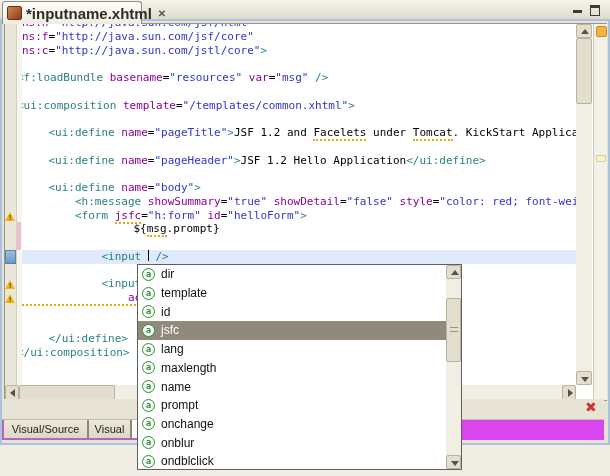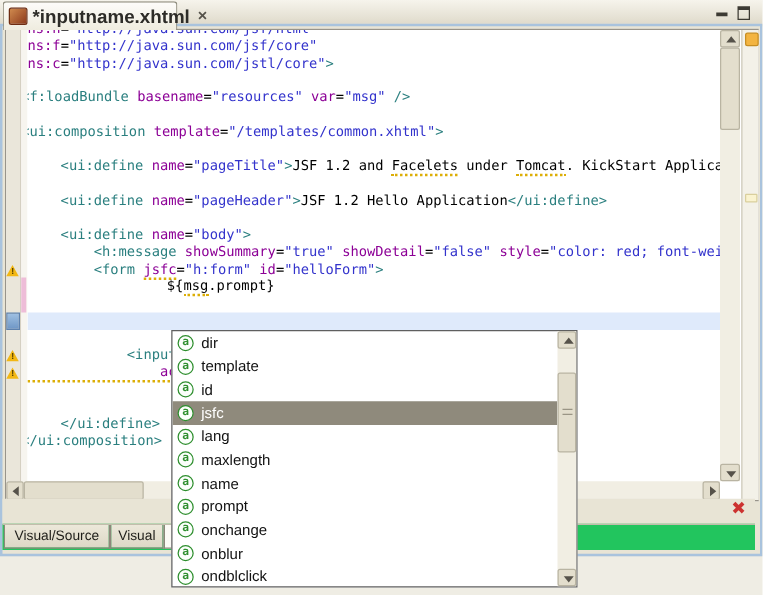--- a/index.html
+++ b/index.html
@@ -59,21 +59,21 @@
   .arr.u{left:4px;top:4px;border:4px solid transparent;border-bottom:5px solid #56524a;border-top:none;}
   .arr.d{left:4px;top:5px;border:4px solid transparent;border-top:5px solid #56524a;border-bottom:none;}
   .arr.l{left:4px;top:3px;border:4px solid transparent;border-right:5px solid #56524a;border-left:none;}
   .arr.r{left:5px;top:3px;border:4px solid transparent;border-left:5px solid #56524a;border-right:none;}
   .overview{position:absolute;left:588px;top:0;width:13px;height:376px;background:#f3f1e8;border-left:1px solid #cdc9ba;}
   .ov-top{position:absolute;left:2px;top:2px;width:9px;height:9px;background:#f3b440;border:1px solid #c78e22;border-radius:2px;}
   .ov-mark{position:absolute;left:2px;width:8px;height:5px;background:#faf3cf;border:1px solid #d9cf9d;border-radius:1px;}
   
   .statusrow{position:absolute;left:2px;top:399px;width:602px;height:20px;background:#e8e4d5;}
   .error-x{position:absolute;left:583px;top:1px;font:bold 14px/14px "DejaVu Sans",sans-serif;color:#cc3230;}
-  .bottom-tabs{position:absolute;left:2px;top:419px;width:602px;height:20px;background:#22c55e;border-top:1px solid #c2bdac;}
+  .bottom-tabs{position:absolute;left:2px;top:419px;width:602px;height:20px;background:#d946ef;border-top:1px solid #c2bdac;}
   .btab{position:absolute;top:0;height:19px;border:1px solid #8c887a;border-top:none;box-sizing:border-box;
         background:linear-gradient(#ece8da,#ddd8c6);font-size:11px;color:#1e1d19;
         display:flex;align-items:center;justify-content:center;white-space:nowrap;}
   .btab.selected{background:#fbfaf5;}
   
   .popup{position:absolute;left:137px;top:264px;width:325px;height:206px;background:#fff;
          border:1px solid #5f5f5f;z-index:50;box-sizing:border-box;}
   .popup-items{position:absolute;left:0;top:0;width:308px;height:204px;overflow:hidden;}
   .pitem{position:absolute;left:0;width:308px;height:18.7px;display:flex;align-items:center;
          font-size:12px;color:#111;}
@@ -129,20 +129,21 @@
         <div class="code-line" style="top: 19.5px; left: 0px;"><span class="seg-attr">ns:c</span><span class="seg-text">=</span><span class="seg-val">"http://java.sun.com/jstl/core"</span><span class="seg-tag">&gt;</span></div>
         <div class="code-line" style="top: 47px; left: -5px;"><span class="seg-tag">&lt;f:loadBundle </span><span class="seg-attr">basename</span><span class="seg-text">=</span><span class="seg-val">"resources"</span><span class="seg-text"> </span><span class="seg-attr">var</span><span class="seg-text">=</span><span class="seg-val">"msg"</span><span class="seg-tag"> /&gt;</span></div>
         <div class="code-line" style="top: 74.5px; left: -5px;"><span class="seg-tag">&lt;ui:composition </span><span class="seg-attr">template</span><span class="seg-text">=</span><span class="seg-val">"/templates/common.xhtml"</span><span class="seg-tag">&gt;</span></div>
         <div class="code-line" style="top: 102px; left: 0px;"><span class="seg-tag">    &lt;ui:define </span><span class="seg-attr">name</span><span class="seg-text">=</span><span class="seg-val">"pageTitle"</span><span class="seg-tag">&gt;</span><span class="seg-text">JSF 1.2 and </span><span class="seg-text squiggle">Facelets</span><span class="seg-text"> under </span><span class="seg-text squiggle">Tomcat</span><span class="seg-text">. KickStart Application</span></div>
         <div class="code-line" style="top: 129.5px; left: 0px;"><span class="seg-tag">    &lt;ui:define </span><span class="seg-attr">name</span><span class="seg-text">=</span><span class="seg-val">"pageHeader"</span><span class="seg-tag">&gt;</span><span class="seg-text">JSF 1.2 Hello Application</span><span class="seg-tag">&lt;/ui:define&gt;</span></div>
         <div class="code-line" style="top: 157px; left: 0px;"><span class="seg-tag">    &lt;ui:define </span><span class="seg-attr">name</span><span class="seg-text">=</span><span class="seg-val">"body"</span><span class="seg-tag">&gt;</span></div>
         <div class="code-line" style="top: 170.75px; left: 0px;"><span class="seg-tag">        &lt;h:message </span><span class="seg-attr">showSummary</span><span class="seg-text">=</span><span class="seg-val">"true"</span><span class="seg-text"> </span><span class="seg-attr">showDetail</span><span class="seg-text">=</span><span class="seg-val">"false"</span><span class="seg-text"> </span><span class="seg-attr">style</span><span class="seg-text">=</span><span class="seg-val">"color: red; font-weight:</span></div>
         <div class="code-line" style="top: 184.5px; left: 0px;"><span class="seg-tag">        &lt;form </span><span class="seg-attr squiggle">jsfc</span><span class="seg-text">=</span><span class="seg-val">"h:form"</span><span class="seg-text"> </span><span class="seg-attr">id</span><span class="seg-text">=</span><span class="seg-val">"helloForm"</span><span class="seg-tag">&gt;</span></div>
         <div class="code-line" style="top: 198.25px; left: 0px; margin-left: 32px;"><span class="seg-text">            ${</span><span class="seg-text squiggle">msg</span><span class="seg-text">.prompt}</span></div>
         <div class="hl" style="top: 225.75px;"></div>
+        <div class="code-line" style="top: 225.75px; left: 0px;"><span class="seg-tag">            &lt;input </span><span class="cursor"></span><span class="seg-tag"> /&gt;</span></div>
         <div class="code-line" style="top: 253.25px; left: 0px;"><span class="seg-tag">            &lt;input</span></div>
         <div class="code-line" style="top: 267px; left: 0px;"><span class="seg-attr squiggle">                act</span></div>
         <div class="code-line" style="top: 308.25px; left: 0px;"><span class="seg-tag">    &lt;/ui:define&gt;</span></div>
         <div class="code-line" style="top: 322px; left: -5px;"><span class="seg-tag">&lt;/ui:composition&gt;</span></div>
       </div>
 
     <div class="vscroll">
       <div class="sb-track" style="position:absolute;inset:0;"></div>
       <div class="sb-piece up">
           <i class="arr u"></i>

